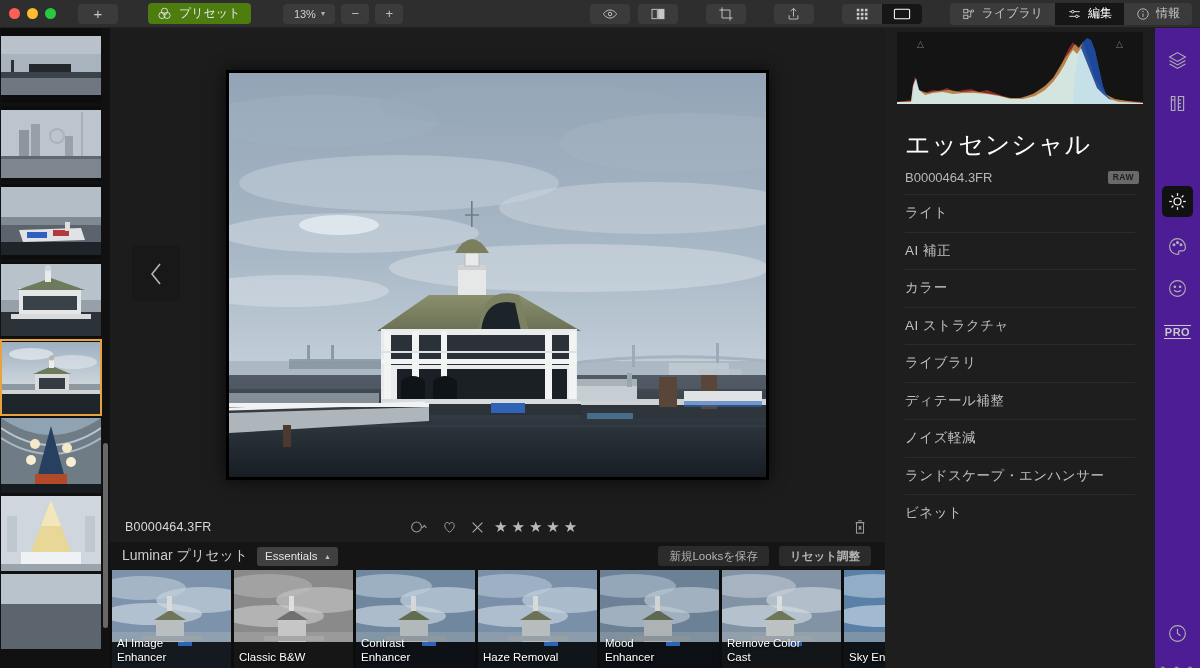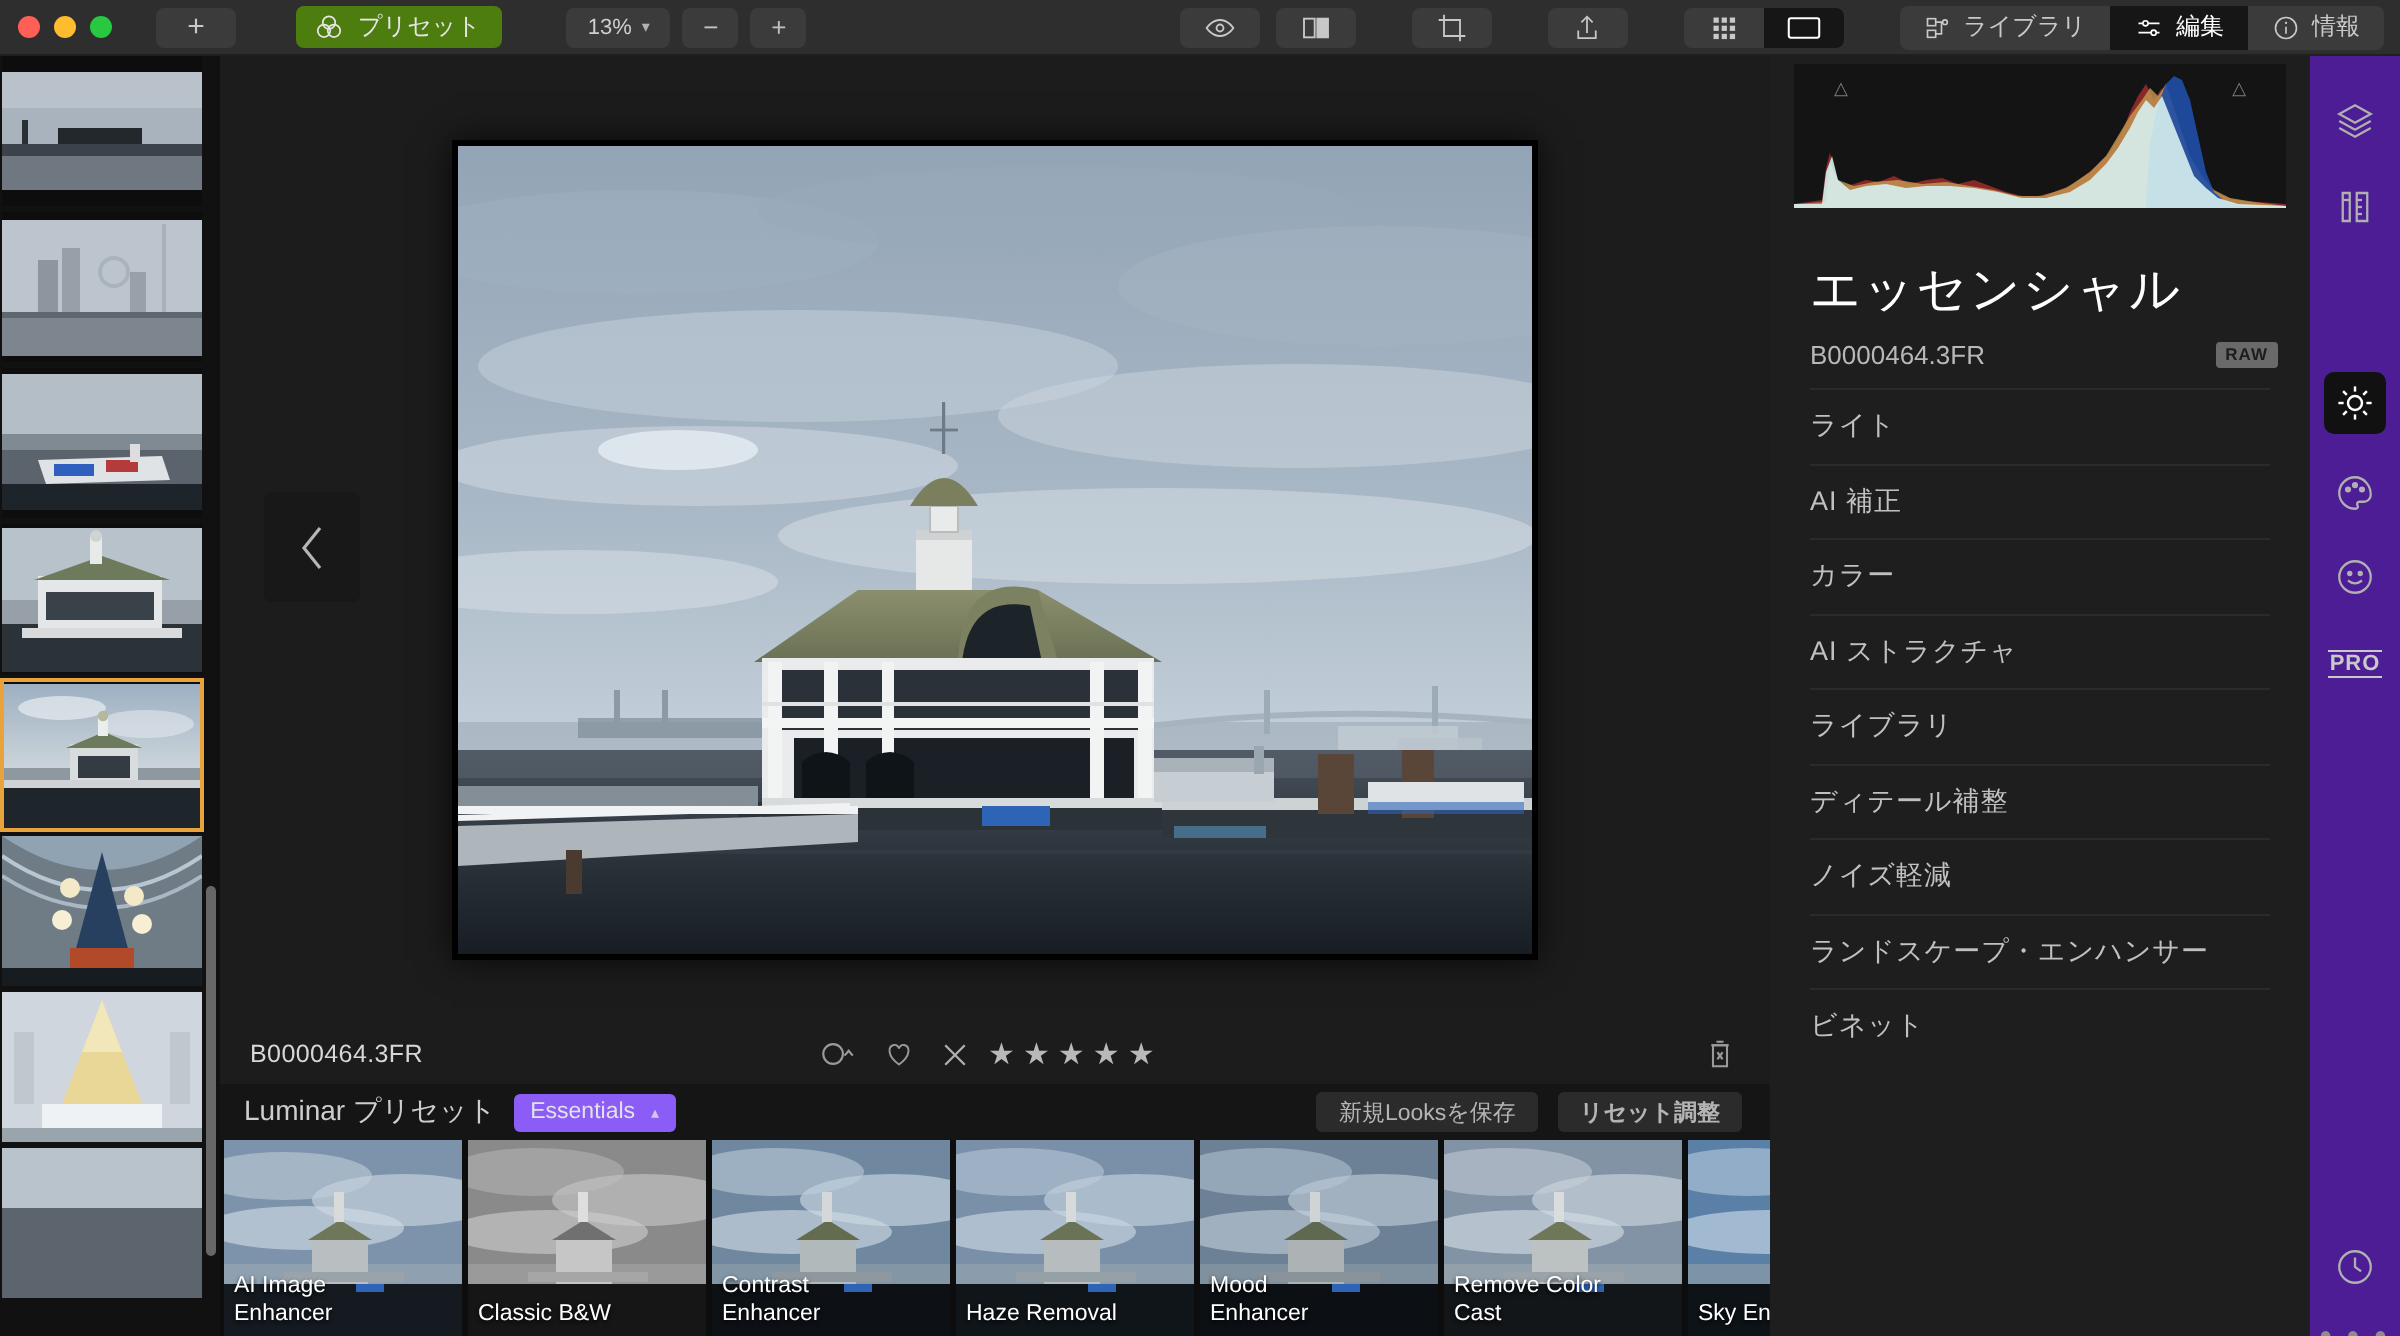--- a/index.html
+++ b/index.html
@@ -89,21 +89,21 @@
   .rating .ic { margin-right:14px; font-size:14px; }
   .stars { display:flex; gap:4px; color:#b9b9b9; font-size:15px; margin-left:2px;}
   .trash { position:absolute; right:18px; color:#9a9a9a; font-size:13px; }
 
   
   .presethdr {
     position:absolute; top:514px; left:0; width:775px; height:28px;
     background:#151515; display:flex; align-items:center;
   }
   .phlabel { margin-left:12px; color:#cdcdcd; font-size:14px; }
-  .phsel { margin-left:9px; height:19px; background:#8b5cf6; border-radius:3px;
+  .phsel { margin-left:9px; height:19px; background:#404040; border-radius:3px;
            display:flex; align-items:center; gap:8px; padding:0 8px; color:#e2e2e2; font-size:11.5px;}
   .phbtn { height:20px; background:#2b2b2b; border-radius:3px; display:flex;
            align-items:center; padding:0 11px; color:#b4b4b4; font-size:11.5px; }
 
   
   .presetrow { position:absolute; top:542px; left:0; width:775px; height:98px;
                background:#0d0d0d; display:flex; gap:3px; padding-left:2px; overflow:hidden; }
   .pcard { position:relative; width:119px; height:98px; flex:0 0 119px; overflow:hidden; background:#333; }
   .pcard .plabel {
     position:absolute; left:5px; bottom:4px; right:3px;

